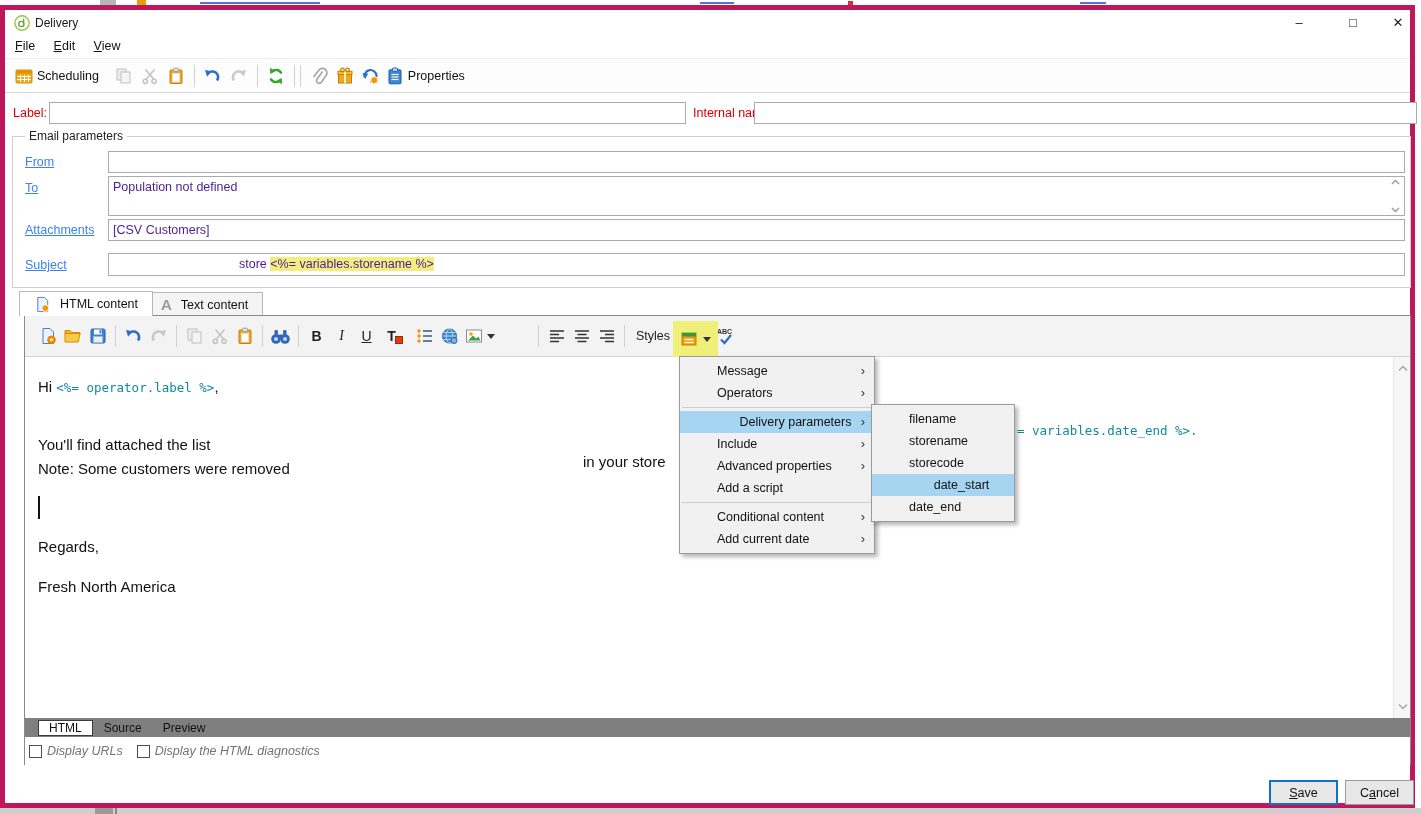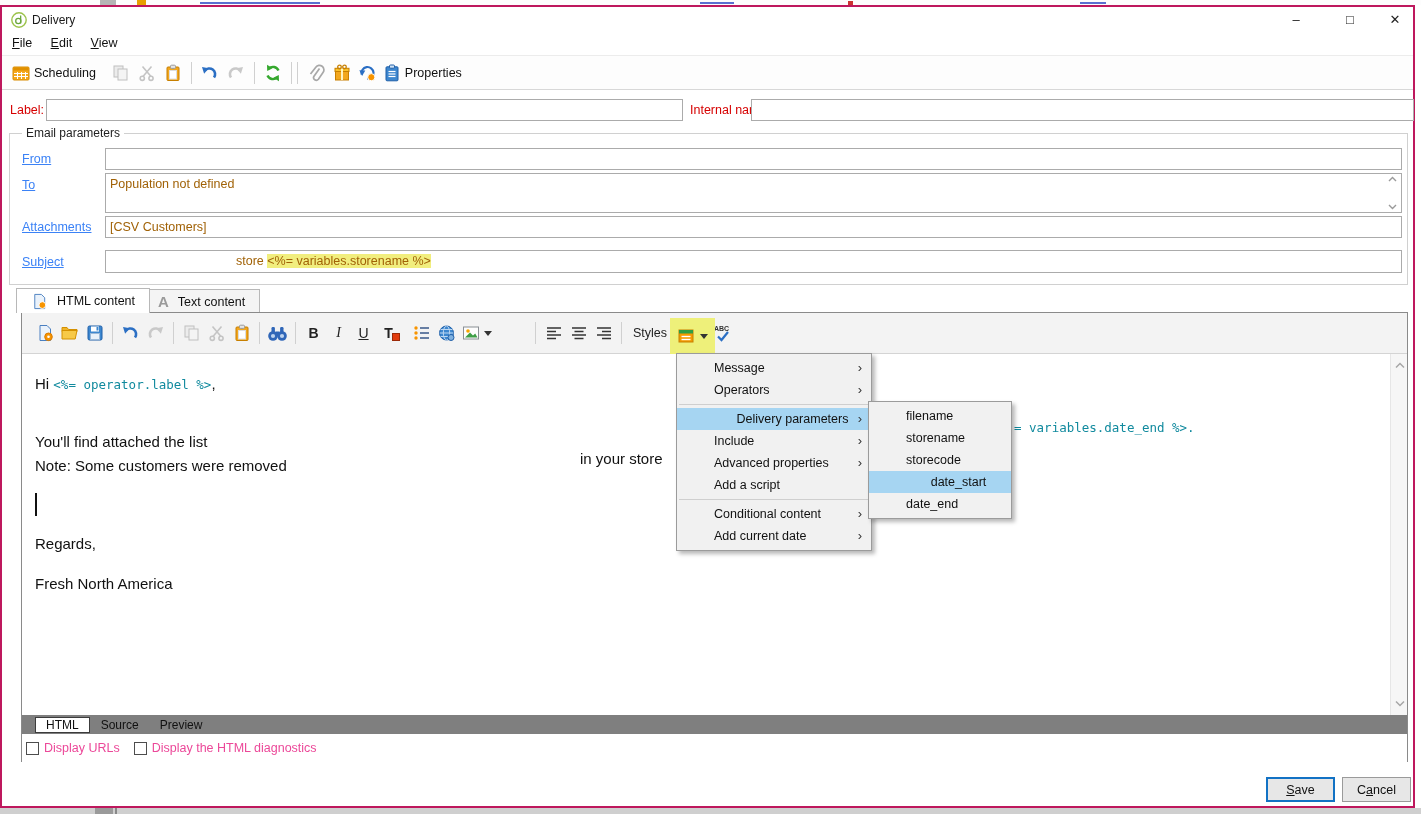--- a/index.html
+++ b/index.html
@@ -6,21 +6,21 @@
   html,body { width:1421px; height:814px; overflow:hidden; background:#ffffff;
     font-family:"Liberation Sans", sans-serif; -webkit-font-smoothing:antialiased; }
   .abs { position:absolute; }
 
   
   #bg-top { left:0; top:0; width:1421px; height:5px; background:#fdfdfd; }
   #bg-bottom { left:0; top:808px; width:1421px; height:6px; background:#cfcfcf; }
 
   
   #win { left:0; top:5px; width:1415px; height:803px; background:#ffffff;
-         border:2px solid #be185d; }
+         border:5px solid #be185d; }
 
   
   #titlebar { left:0; top:0; width:100%; height:26px; background:#ffffff; }
   #title-text { left:30px; top:6px; font-size:12px; color:#1a1a1a; }
   .win-ctl { top:2px; width:30px; height:22px; text-align:center; font-size:13px;
              color:#222; line-height:22px; cursor:default; }
 
   
   #menubar { left:0; top:26px; width:100%; height:22px; background:#ffffff; }
   .menu-item { display:inline-block; padding:3px 7px; font-size:12.5px; color:#111; }
@@ -31,21 +31,21 @@
              border-top:1px solid #ececec; border-bottom:1px solid #d8d8d8;
              display:flex; align-items:center; padding-left:8px; }
   .tb-btn { display:flex; align-items:center; justify-content:center;
             height:28px; min-width:26px; padding:0 2px; }
   .tb-label { font-size:12.5px; color:#111; margin-left:4px; }
   .tb-sep { width:1px; height:22px; background:#d0d0d0; margin:0 5px; }
 
   
   .red-label { font-size:12.5px; color:#d60000; }
   .txt-input { background:#fff; border:1px solid #ababab; font-size:12.5px;
-               color:#a16207; padding:2px 4px; line-height:16px; }
+               color:#4c1d95; padding:2px 4px; line-height:16px; }
 
   
   #groupbox { left:7px; top:126px; width:1399px; height:152px;
               border:1px solid #d0d0d0; }
   #group-title { left:12px; top:-8px; background:#ffffff; padding:0 4px;
                  font-size:12px; color:#222; }
   .fld-link { font-size:12.5px; color:#3b82f6; text-decoration:underline; cursor:pointer; }
 
   .scroll-chevrons { right:2px; top:2px; bottom:2px; width:14px; display:flex;
       flex-direction:column; justify-content:space-between; align-items:center; }
@@ -90,21 +90,21 @@
               padding:0 10px; }
   .mode-tab.active { background:#ffffff; border:1px solid #3c3c3c; margin:0;
                      font-weight:400; }
   .mode-sep { width:1px; background:#5e5e5e; margin:2px 0; }
 
   #opts-row { position:absolute; left:0; top:421px; width:100%; height:28px;
               background:#ffffff; display:flex; align-items:center; gap:14px;
               padding-left:4px; }
   .chk { width:13px; height:13px; border:1px solid #4d4d4d; background:#fff;
          display:inline-block; }
-  .chk-label { font-size:12.5px; color:#ec4899; margin-left:5px; }
+  .chk-label { font-size:12.5px; color:#737373; margin-left:5px;font-style:italic; }
 
   
   .action-btn { position:absolute; top:770px; width:69px; height:25px;
                 background:#e7e7e7; border:1px solid #9a9a9a; font-size:12.5px;
                 color:#111; text-align:center; line-height:22px; }
   #save-btn { left:1264px; border:2px solid #1272c4; line-height:20px; }
   #cancel-btn { left:1340px; }
   .u { text-decoration:underline; }
 
   

